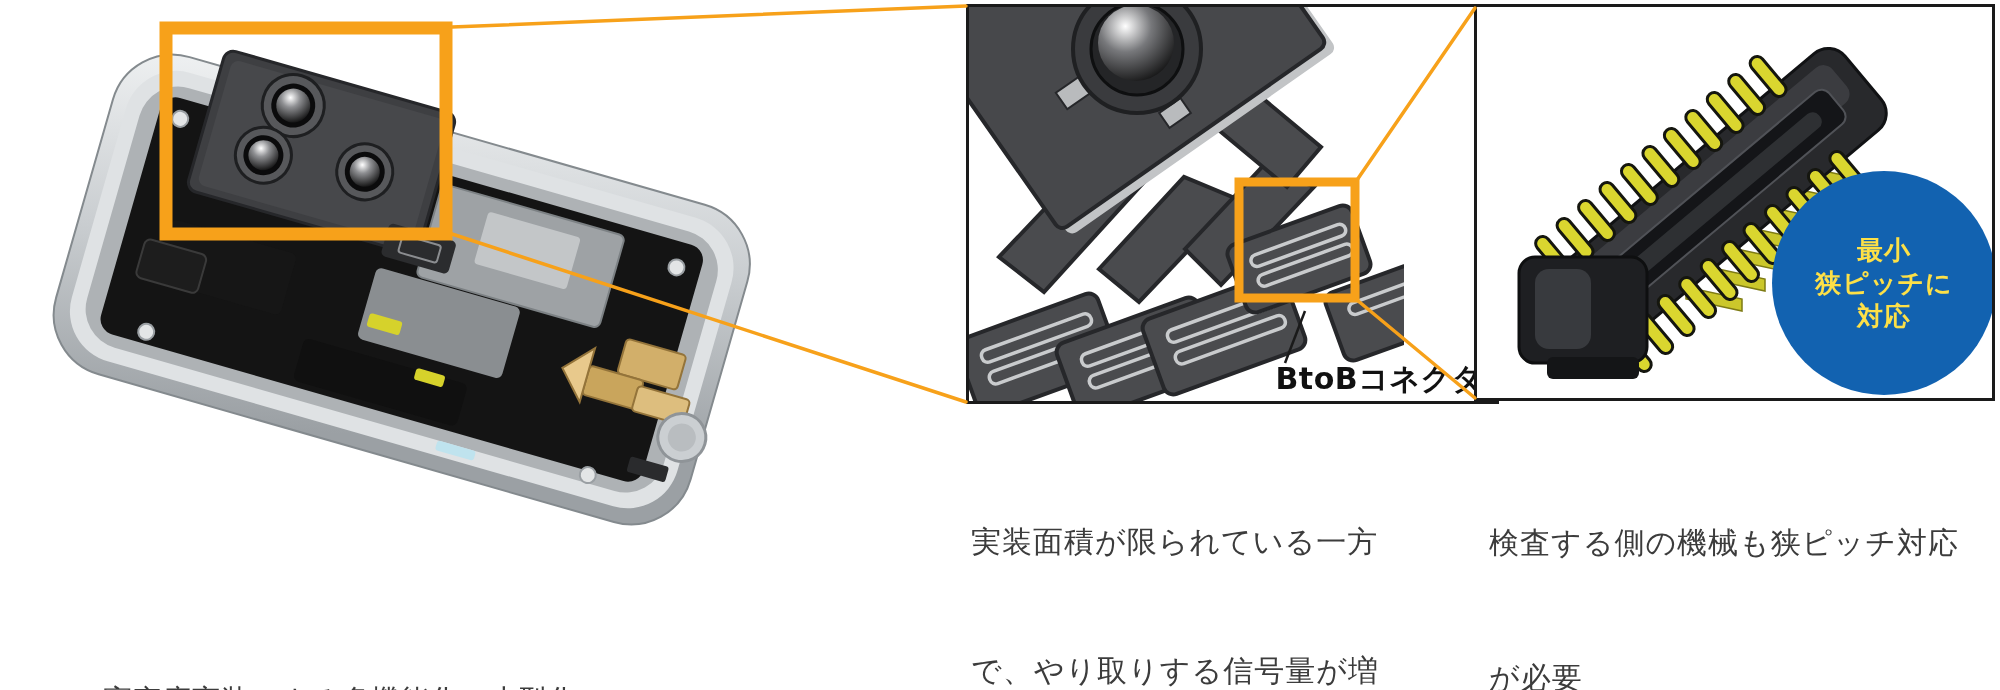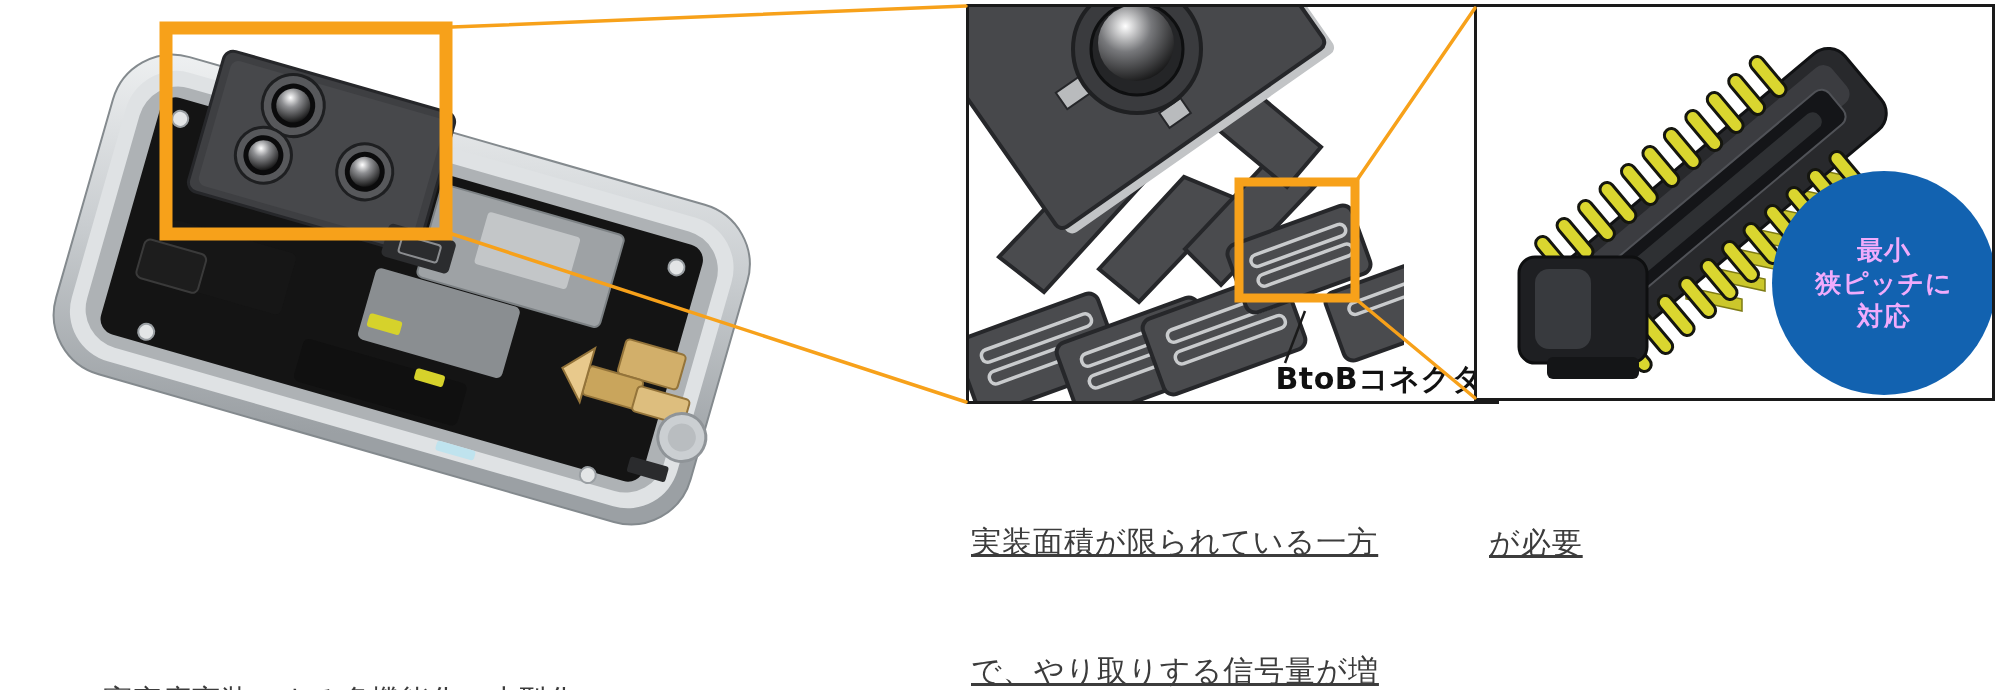--- a/index.html
+++ b/index.html
@@ -20,32 +20,32 @@
     position:absolute;background:#ffffff;border:3px solid var(--panel-border);
     overflow:hidden;
   }
   .panel-mid{left:966px;top:4px;width:533px;height:400px;}
   .panel-right{left:1474px;top:4px;width:521px;height:397px;}
   .panel svg{position:absolute;left:0;top:0;}
   .caption{
     position:absolute;color:var(--caption);font-size:30px;line-height:44px;
     letter-spacing:1px;white-space:pre;
   }
-  .caption span{display:block;text-decoration:underline;}
+  .caption span{display:block;}
   .caption-phone{left:103px;top:590px;font-size:29px;letter-spacing:0.5px;}
   .caption-mid{left:971px;top:434px;line-height:43px;}
   .caption-right{left:1489px;top:430px;line-height:45px;}
   .btob-label{
     position:absolute;right:13px;top:352px;color:var(--label);
     font-size:30px;font-weight:bold;letter-spacing:0.5px;white-space:nowrap;
   }
   .badge{
     position:absolute;left:295px;top:164px;width:224px;height:224px;border-radius:50%;
     background:var(--badge-blue);display:flex;flex-direction:column;align-items:center;
-    justify-content:center;color:#f0abfc;font-weight:bold;font-size:26px;line-height:33px;
+    justify-content:center;color:#fde047;font-weight:bold;font-size:26px;line-height:33px;
     text-align:center;letter-spacing:1px;
   }
   .overlay{position:absolute;left:0;top:0;pointer-events:none;}
 </style>
 </head>
 <body>
 
 <div class="canvas">
 
   <svg class="abs" style="left:0;top:0;" width="820" height="620" viewBox="0 0 820 620">
@@ -277,16 +277,17 @@
   <div class="caption caption-mid">
     <span>実装面積が限られている一方</span>
     <span>で、やり取りする信号量が増</span>
     
     
     
     
   </div>
 
   <div class="caption caption-right">
+    <span>検査する側の機械も狭ピッチ対応</span>
     <span>が必要</span>
   </div>
 
 </div>
 
 </body></html>

